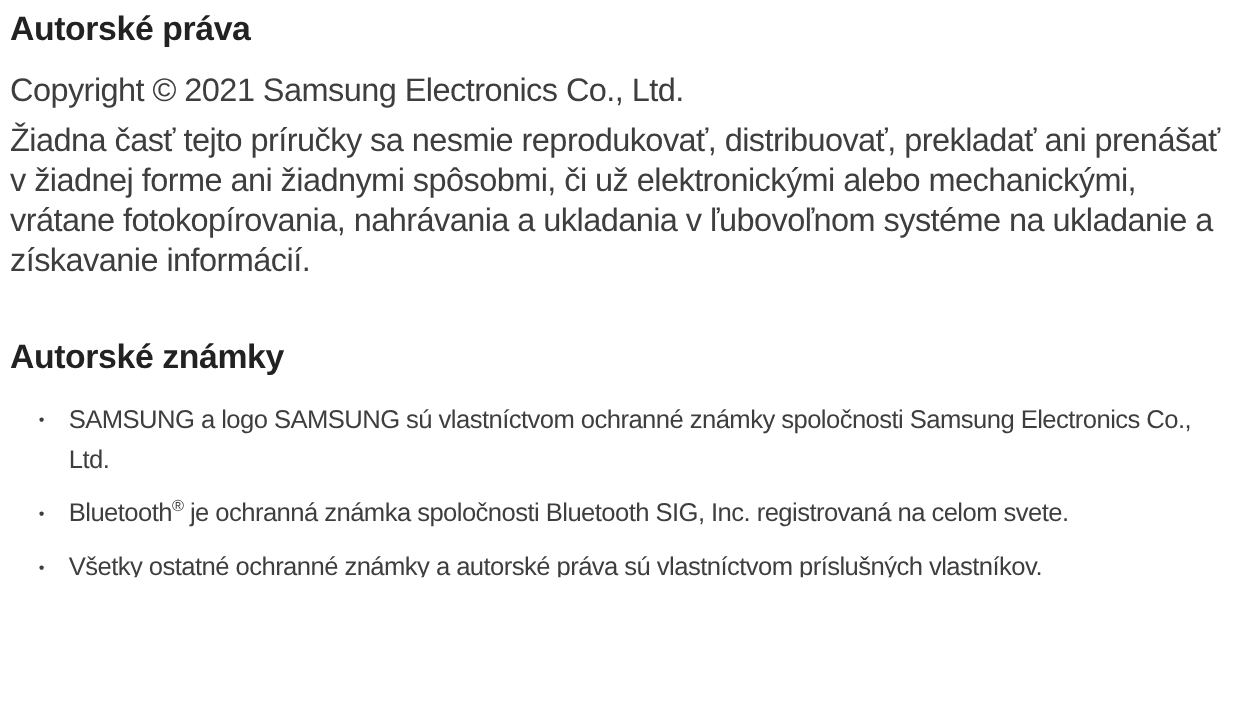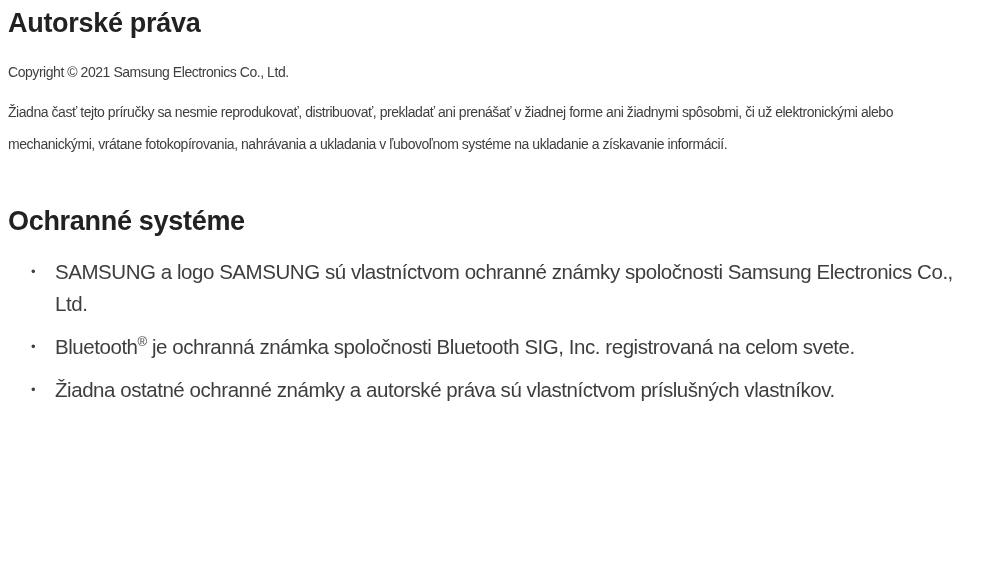--- a/index.html
+++ b/index.html
@@ -22,21 +22,21 @@
     line-height: 34px;
     font-weight: 700;
     color: #222222;
     margin: 0;
     letter-spacing: -0.3px;
   }
   h1.sec-heading.second {
     margin-top: 44px;
   }
   p.body-text {
-    font-size: 14px;
+    font-size: 26px;
     line-height: 32px;
     color: #3e3e3e;
     letter-spacing: -0.45px;
     margin: 8px 0;
     max-width: 972px;
   }
   p.body-text.first {
     margin-top: 16px;
   }
   ul.tm-list {
@@ -99,34 +99,34 @@
 
 <div class="page">
 
   <h1 class="sec-heading">Autorské práva</h1>
 
   <p class="body-text first">Copyright © 2021 Samsung Electronics Co., Ltd.</p>
 
 
   <p class="body-text">Žiadna časť tejto príručky sa nesmie reprodukovať, distribuovať, prekladať ani prenášať v žiadnej forme ani žiadnymi spôsobmi, či už elektronickými alebo mechanickými, vrátane fotokopírovania, nahrávania a ukladania v ľubovoľnom systéme na ukladanie a získavanie informácií.</p>
 
-  <h1 class="sec-heading second">Ochranné systéme</h1>
+  <h1 class="sec-heading second">Autorské známky</h1>
 
   <ul class="tm-list">
     <li>
       <span class="bullet-marker">•</span>
       <span class="li-text">SAMSUNG a logo SAMSUNG sú vlastníctvom ochranné známky spoločnosti Samsung Electronics Co., Ltd.</span>
     </li>
     <li>
       <span class="bullet-marker">•</span>
       <span class="li-text"><span>Bluetooth</span><sup>®</sup><span> je ochranná známka spoločnosti Bluetooth SIG, Inc. registrovaná na celom svete.</span></span>
     </li>
     <li>
       <span class="bullet-marker">•</span>
-      <span class="li-text">Žiadna ostatné ochranné známky a autorské práva sú vlastníctvom príslušných vlastníkov.</span>
+      <span class="li-text">Všetky ostatné ochranné známky a autorské práva sú vlastníctvom príslušných vlastníkov.</span>
     </li>
   </ul>
 
   <div class="footer-box" style="background-color: rgb(180, 180, 180);">
     <div class="footer-lang">Slovenčina</div>
     <div class="footer-pagenum">15</div>
   </div>
 
 </div>
 

